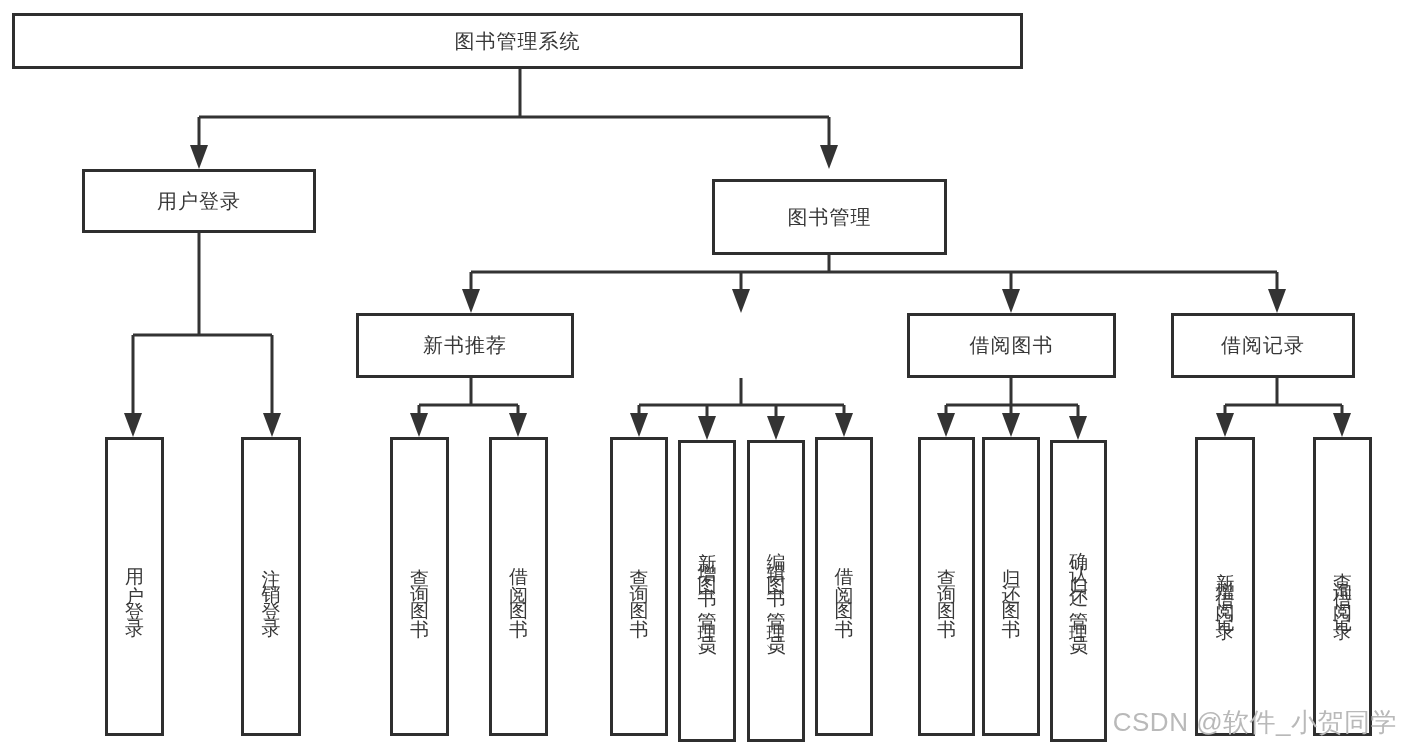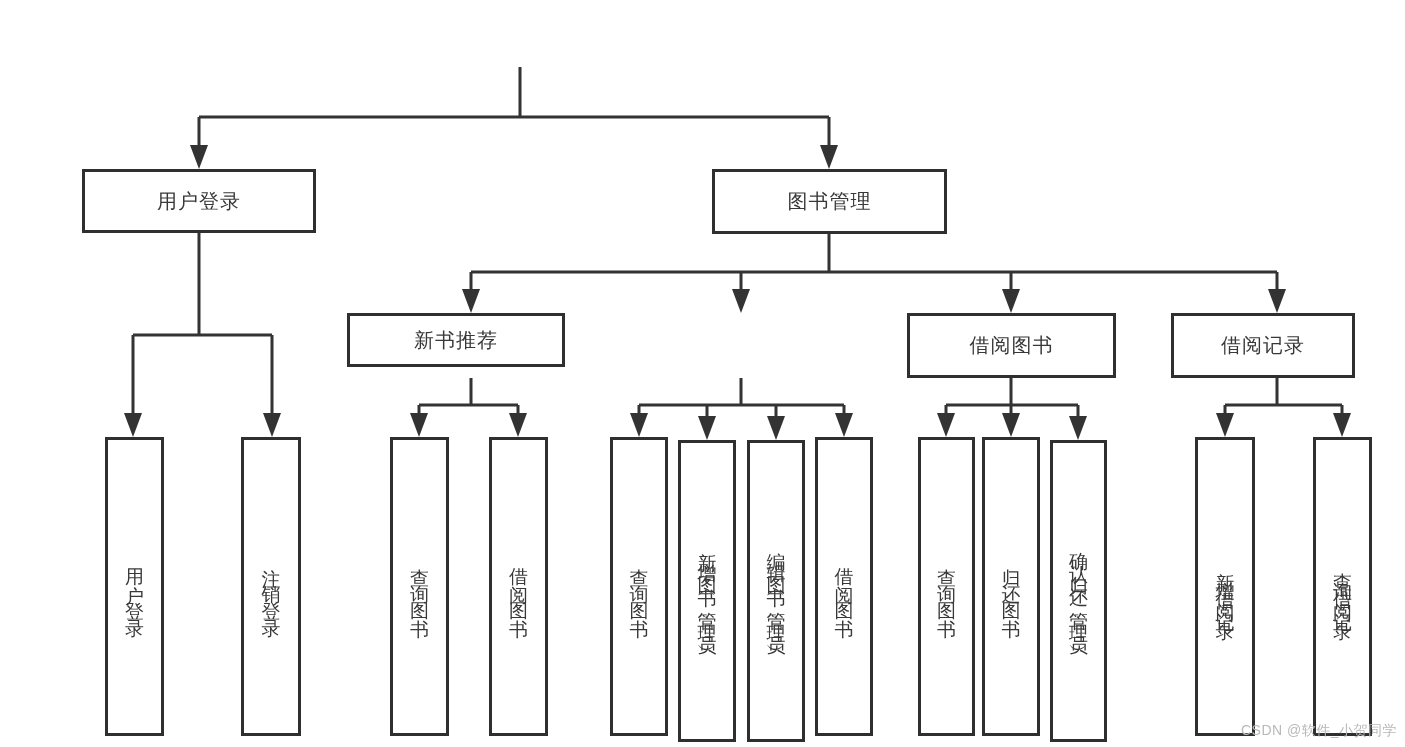--- a/index.html
+++ b/index.html
@@ -19,21 +19,21 @@
     position:absolute;box-sizing:border-box;border:3px solid #2f2f2f;background:#ffffff;
     display:flex;align-items:center;justify-content:center;
     font-size:19px;z-index:1;
   }
   .vtext{writing-mode:vertical-rl;text-orientation:mixed;white-space:nowrap;}
   .sp4{letter-spacing:17px;}
   .sp6{letter-spacing:10px;}
   .sp9{letter-spacing:12px;}
   .watermark{
     position:absolute;right:8px;bottom:7px;z-index:3;
-    font-size:14px;color:#b9b9b9;letter-spacing:0.5px;
+    font-size:26px;color:#b9b9b9;letter-spacing:0.5px;
   }
 </style>
 </head>
 <body>
 
 <div class="stage">
 
   <svg class="wires" width="1405" height="747" viewBox="0 0 1405 747">
 
     <g>
@@ -77,29 +77,32 @@
       <polygon points="1069,416 1087,416 1078,440"></polygon>
     </g>
 
     <g>
       <path d="M1277 378 V405 M1225 405 H1342 M1225 405 V419 M1342 405 V419"></path>
       <polygon points="1216,413 1234,413 1225,437"></polygon>
       <polygon points="1333,413 1351,413 1342,437"></polygon>
     </g>
   </svg>
 
+  <div class="hbox" style="left:12px;top:13px;width:1011px;height:56px">
+    <span>图书管理系统</span>
+  </div>
 
   <div class="hbox" style="left:82px;top:169px;width:234px;height:64px">
     <span>用户登录</span>
   </div>
-  <div class="hbox" style="left:712px;top:169px;width:235px;height:65px">
+  <div class="hbox" style="left:712px;top:179px;width:235px;height:76px">
     <span>图书管理</span>
   </div>
 
-  <div class="hbox" style="left:347px;top:313px;width:218px;height:54px">
+  <div class="hbox" style="left:356px;top:313px;width:218px;height:65px">
     <span>新书推荐</span>
   </div>
   <div class="hbox" style="left:907px;top:313px;width:209px;height:65px">
     <span>借阅图书</span>
   </div>
   <div class="hbox" style="left:1171px;top:313px;width:184px;height:65px">
     <span>借阅记录</span>
   </div>
 
   <div class="vbox" style="left:105px;top:437px;width:59px;height:299px">

